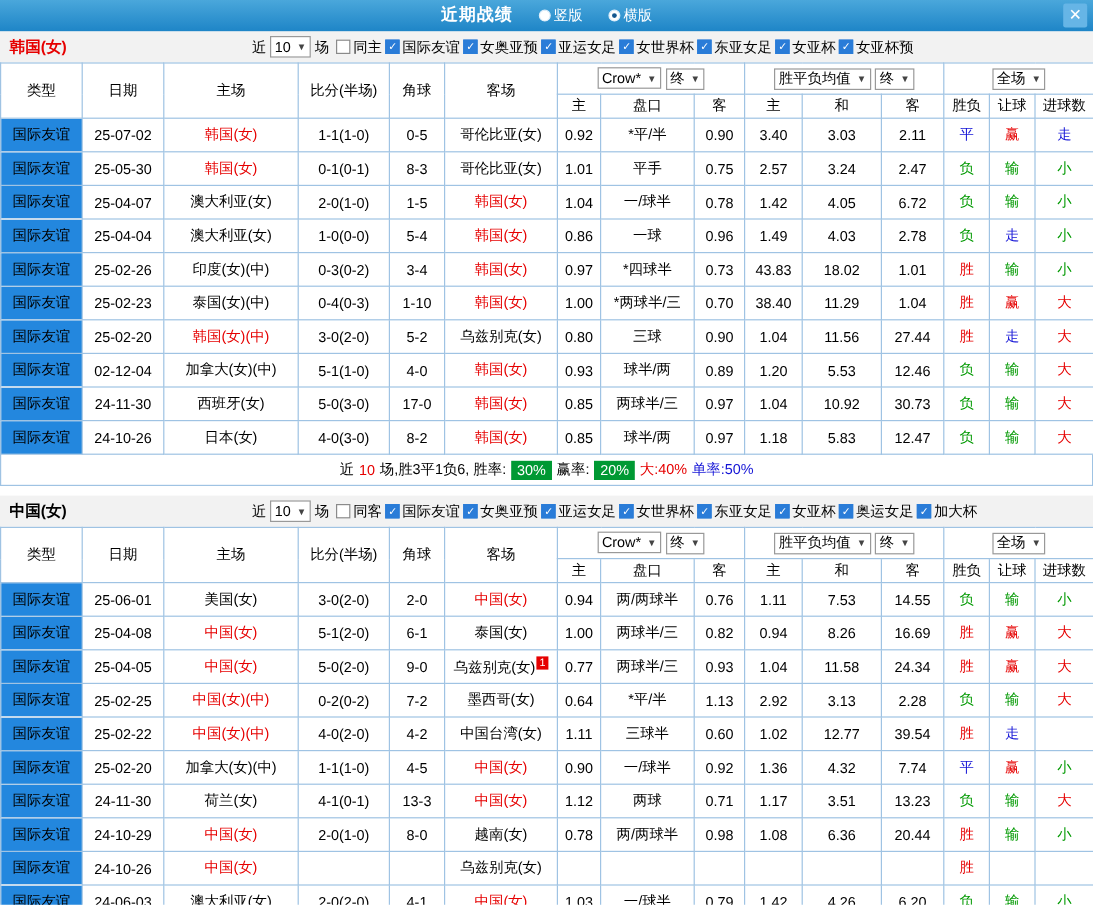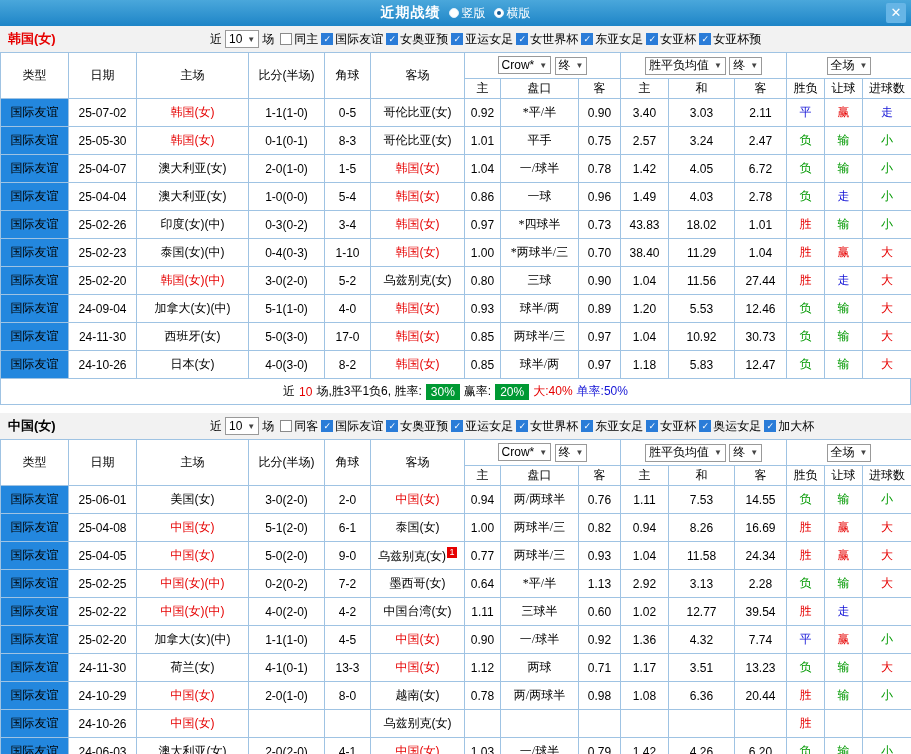--- a/index.html
+++ b/index.html
@@ -3,21 +3,21 @@
 <meta charset="utf-8">
 <style>
   * { box-sizing: border-box; margin: 0; padding: 0; }
   html,body { width: 911px; height: 754px; overflow: hidden; background:#fff;
     font-family: "Liberation Sans", "DejaVu Sans", sans-serif; }
   .window { width: 911px; height: 754px; overflow: hidden; }
 
   
   .titlebar { height: 26px; background: linear-gradient(180deg,#4aa7db,#1e85c7);
     display:flex; align-items:center; position:relative; color:#fff; }
-  .titlebar-center { flex:1; display:flex; justify-content:center; align-items:center; gap:8px; }
+  .titlebar-center { flex:1; display:flex; justify-content:center; align-items:center; gap:21px; }
   .title { font-weight:bold; font-size:14px; letter-spacing:1px; }
   .radio { display:inline-flex; align-items:center; gap:3px; font-size:12px; cursor:pointer; }
   .radio-circle { width:10px; height:10px; border-radius:50%; background:#fff; display:inline-block; position:relative; border:1px solid #dfeefa; }
   .radio-circle.dot::after { content:''; position:absolute; left:2px; top:2px; width:4px; height:4px; border-radius:50%; background:#14578f; }
   .close-btn { position:absolute; right:5px; top:3px; width:20px; height:20px; background:#66b5e6;
     color:#fff; text-align:center; line-height:20px; font-size:13px; border-radius:2px; cursor:pointer; }
 
   
   .section2 { margin-top:8px; }
   .filter-row { height:26px; background:#f2f2f2; display:flex; align-items:center; font-size:12px; }
@@ -36,21 +36,21 @@
   
   table.grid { width:911px; border-collapse:collapse; table-layout:fixed; }
   table.grid th, table.grid td { border:1px solid #9fc3e3; text-align:center; font-size:12px;
     overflow:hidden; white-space:nowrap; padding:0 1px; color:#000; }
   tr.head1 th { height:26px; background:#fff; font-weight:normal; }
   tr.head2 th { height:20px; background:#fff; font-weight:normal; }
   tbody tr { height:28px; }
   td.type-cell { background:#2387de; color:#fff; }
   td.team.red { color:#e60000; }
   td.score { color:#008000; }
-  td.handicap { color:#d10000;font-family:Liberation Serif, serif; }
+  td.handicap { color:#d10000; }
   td.odds { color:#222; }
   .badge { display:inline-block; background:#e60000; color:#fff; font-size:9px; line-height:11px;
     min-width:10px; padding:0 1px; margin-left:1px; vertical-align:super; }
 
   
   .summary { height:26px; border:1px solid #9fc3e3; border-top:none; display:flex; align-items:center;
     justify-content:center; font-size:12px; gap:4px; }
   .sum-plain { color:#000; }
   .sum-red { color:#e60000; }
   .sum-blue { color:#1414d6; }
@@ -302,21 +302,21 @@
             <td class="odds">0.90</td>
             <td class="odds">1.04</td>
             <td class="odds">11.56</td>
             <td class="odds">27.44</td>
             <td class="res" style="color: rgb(230, 0, 0);">胜</td>
             <td class="res" style="color: rgb(20, 20, 214);">走</td>
             <td class="res" style="color: rgb(230, 0, 0);">大</td>
           </tr>
           <tr>
             <td class="type-cell">国际友谊</td>
-            <td class="date">24-09-04</td>
+            <td class="date">02-12-04</td>
             <td class="team">加拿大(女)(中)</td>
             <td class="score">5-1(1-0)</td>
             <td class="corner">4-0</td>
             <td class="team red">韩国(女)</td>
             <td class="odds">0.93</td>
             <td class="handicap">球半/两</td>
             <td class="odds">0.89</td>
             <td class="odds">1.20</td>
             <td class="odds">5.53</td>
             <td class="odds">12.46</td>

